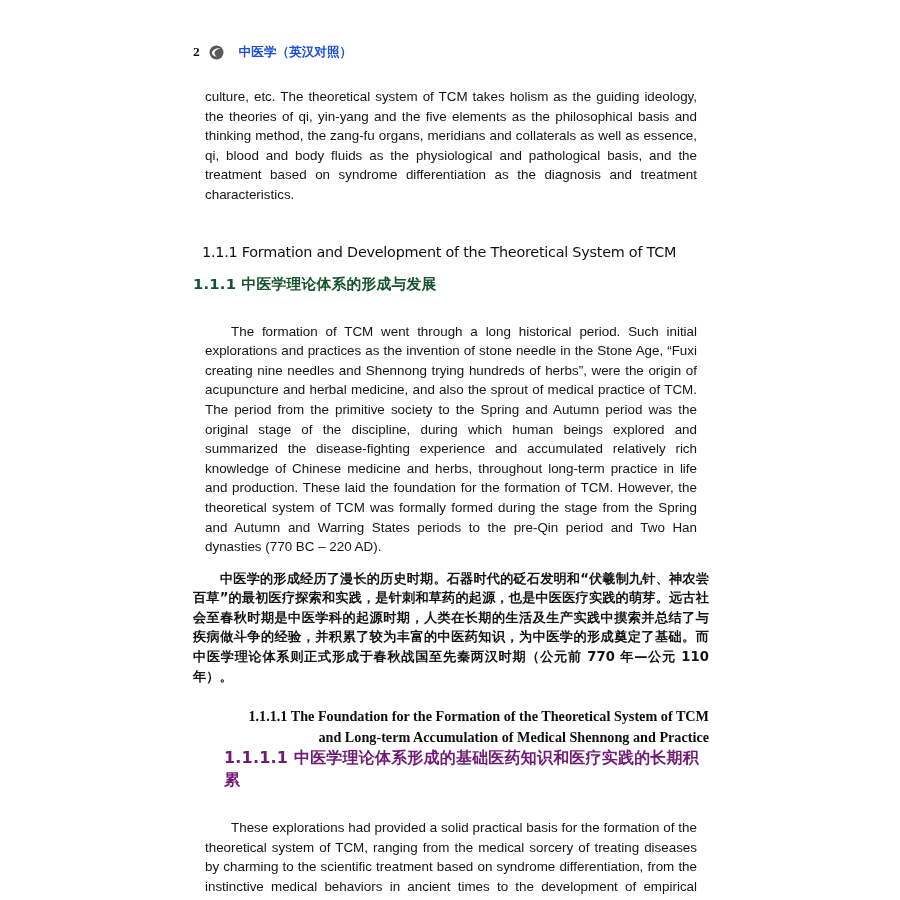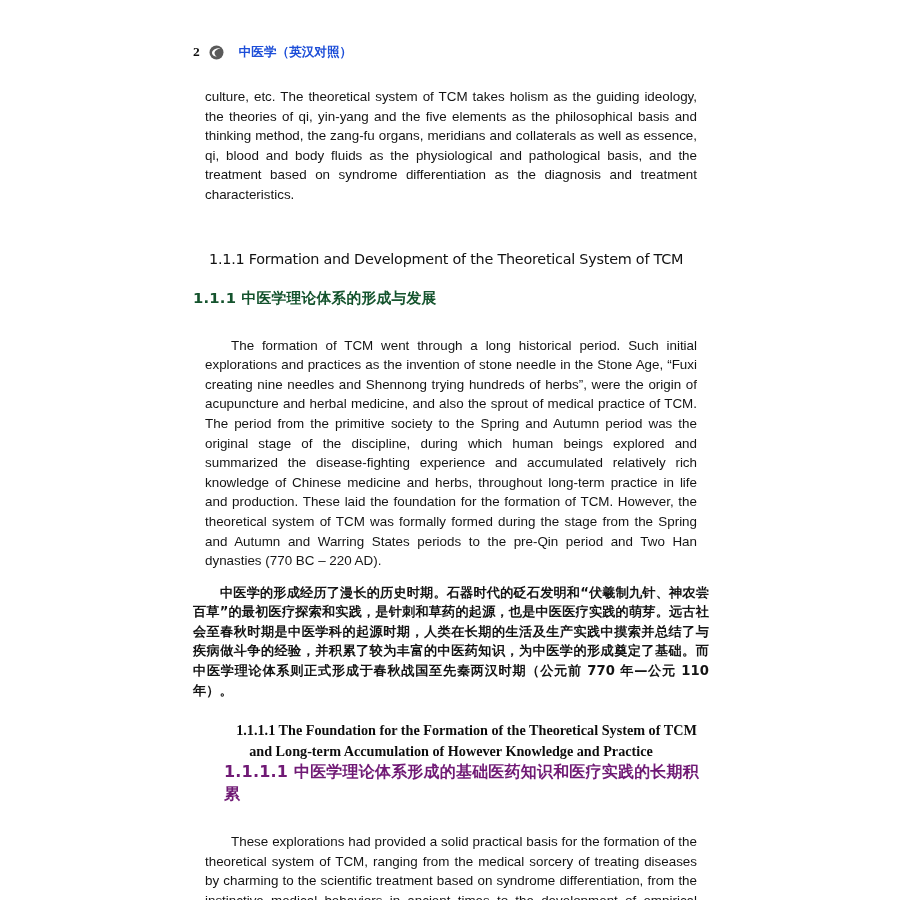--- a/index.html
+++ b/index.html
@@ -94,39 +94,39 @@
   .gap-lg { height: 20px; }
 
   
   .h-sans-en {
     font-family: "DejaVu Sans", "Liberation Sans", sans-serif;
     font-size: 14.4px;
     font-weight: 500;
     line-height: 22px;
     letter-spacing: -0.25px;
     color: #111;
-    margin: 16px;
+    margin: 9px;
   }
   .h-sans-zh {
     font-family: "DejaVu Sans", "Liberation Sans", sans-serif;
     font-size: 14.8px;
     font-weight: bold;
     line-height: 23px;
     letter-spacing: 0.2px;
     color: #14532d;
     margin: 0;
   }
   .h-serif-en {
     font-family: "Liberation Serif", "DejaVu Serif", serif;
     font-size: 14.2px;
     font-weight: bold;
     line-height: 20.5px;
     color: #0d0d0d;
     margin: 0;
-    text-align: center;
+    text-align: right;
   }
   .h-serif-en .lead { padding-left: 31px; }
   .h-serif-zh {
     font-family: "DejaVu Sans", "Liberation Sans", serif;
     font-size: 16px;
     font-weight: bold;
     line-height: 22px;
     color: #701a75;
     margin: 0;
     padding-left: 31px;
@@ -164,21 +164,21 @@
     <div class="gap-md"></div>
 
     <p class="para-en indent">The formation of TCM went through a long historical period. Such initial explorations and practices as the invention of stone needle in the Stone Age, “Fuxi creating nine needles and Shennong trying hundreds of herbs”, were the origin of acupuncture and herbal medicine, and also the sprout of medical practice of TCM. The period from the primitive society to the Spring and Autumn period was the original stage of the discipline, during which human beings explored and summarized the disease-fighting experience and accumulated relatively rich knowledge of Chinese medicine and herbs, throughout long-term practice in life and production. These laid the foundation for the formation of TCM. However, the theoretical system of TCM was formally formed during the stage from the Spring and Autumn and Warring States periods to the pre-Qin period and Two Han dynasties (770 BC – 220 AD).</p>
 
     <p class="para-zh indent">中医学的形成经历了漫长的历史时期。石器时代的砭石发明和“伏羲制九针、神农尝百草”的最初医疗探索和实践，是针刺和草药的起源，也是中医医疗实践的萌芽。远古社会至春秋时期是中医学科的起源时期，人类在长期的生活及生产实践中摸索并总结了与疾病做斗争的经验，并积累了较为丰富的中医药知识，为中医学的形成奠定了基础。而中医学理论体系则正式形成于春秋战国至先秦两汉时期（公元前 770 年—公元 110 年）。</p>
 
     <div class="gap-lg"></div>
 
     <h3 class="h-serif-en">
       <span class="lead">1.1.1.1 The Foundation for the Formation of the Theoretical System of TCM</span><br>
-      <span>and Long-term Accumulation of However Knowledge and Practice</span>
+      <span>and Long-term Accumulation of Medical Shennong and Practice</span>
     </h3>
     <h3 class="h-serif-zh">1.1.1.1 中医学理论体系形成的基础医药知识和医疗实践的长期积累</h3>
 
     <div class="gap-md"></div>
 
     <p class="para-en indent">These explorations had provided a solid practical basis for the formation of the theoretical system of TCM, ranging from the medical sorcery of treating diseases by charming to the scientific treatment based on syndrome differentiation, from the instinctive medical behaviors in ancient times to the development of empirical medicine. During the Shang period, there appeared the inventions of wine and decoction, as well as the medical practice of “eliminating toxin with toxin” by “medicinal toxin”; in the West Zhou Dynasty, the names of galls, carbuncles, scrofula and other diseases were established, which were the prototype of modern disease diagnosis and treatment based on disease classification; during the Spring and Autumn period, acupuncture, moxibustion</p>
 
   </div>
 </div>
 

